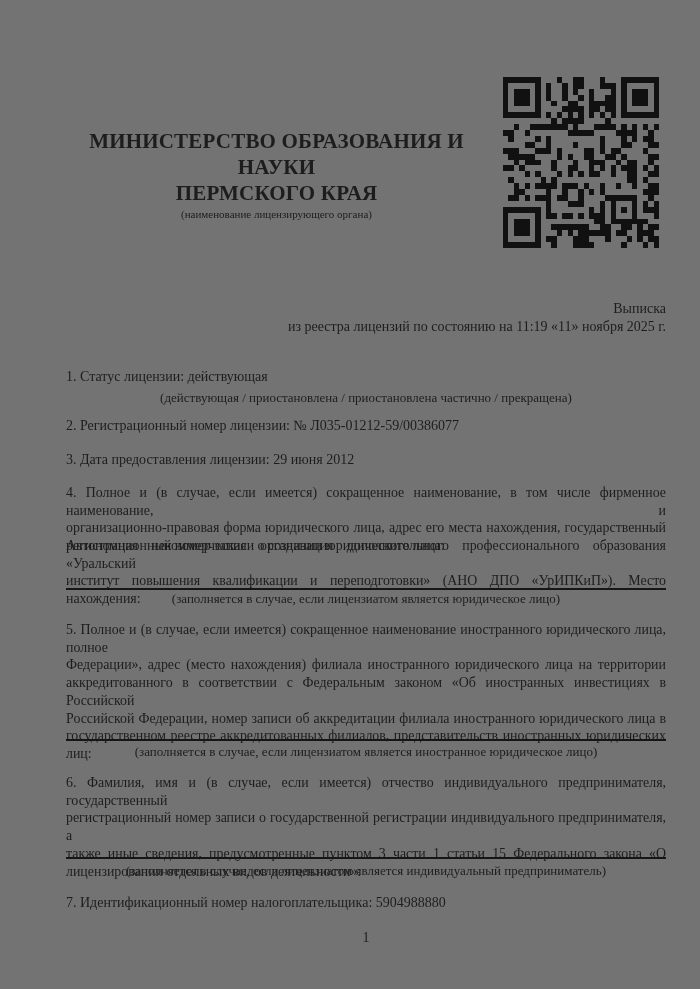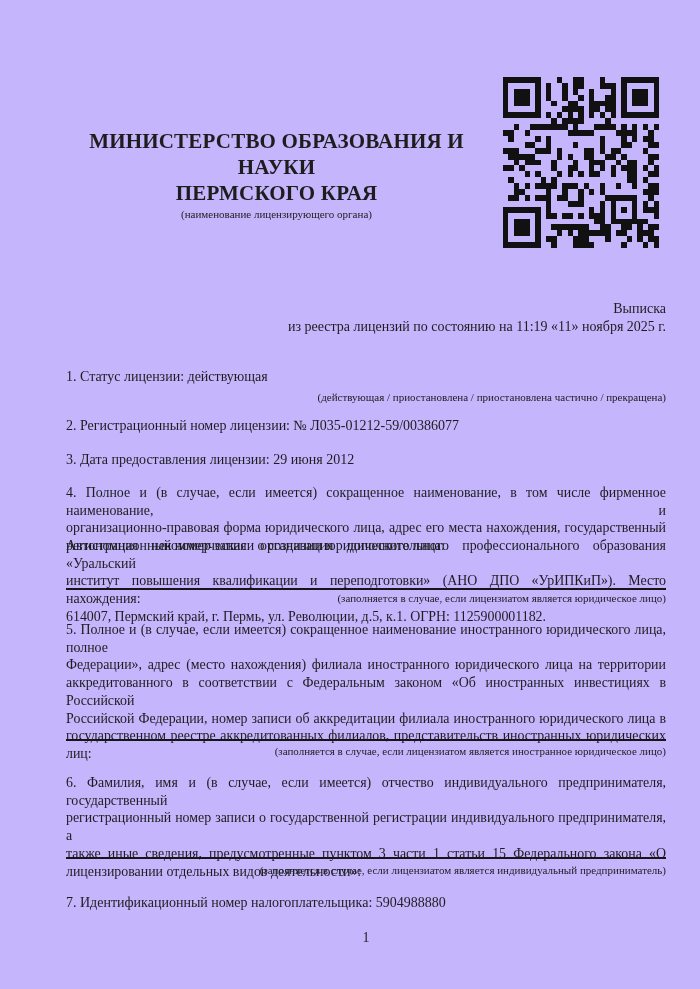--- a/index.html
+++ b/index.html
@@ -3,21 +3,21 @@
 <meta charset="utf-8">
 <style>
   * { margin: 0; padding: 0; box-sizing: border-box; }
   html, body { background: #ffffff; }
   body { font-family: "Liberation Serif", "DejaVu Serif", serif; color: #1d1d1d; }
 
   .page {
     position: relative;
     width: 700px;
     height: 989px;
-    background: #c4b5fd;
+    background: #737373;
     overflow: hidden;
   }
 
   
   .org-header {
     position: absolute;
     left: 66px; top: 128px; width: 421px;
     text-align: center;
   }
   .org-name {
@@ -53,23 +53,23 @@
   .line14 { font-size: 14px; line-height: 17.7px; }
   .para { font-size: 13.9px; }
   .para .jline {
     line-height: 17.7px;
     text-align: justify;
     text-align-last: justify;
   }
   .para .jline.last { text-align-last: auto; }
 
   .small-caption {
-    font-size: 11px;
+    font-size: 13px;
     line-height: 13px;
-    text-align: right;
+    text-align: center;
   }
   .rule {
     position: absolute;
     left: 66px; width: 600px; height: 2px;
     background: #161616;
   }
   .page-number {
     position: absolute;
     left: 66px; top: 929px; width: 600px;
     text-align: center;
@@ -500,21 +500,20 @@
   <div class="abs line14" style="top:451px">3. Дата предоставления лицензии: 29 июня 2012</div>
 
   <div class="abs para" style="top:484px">
       <div class="jline">4. Полное и (в случае, если имеется) сокращенное наименование, в том числе фирменное наименование, и</div>
       <div class="jline">организационно-правовая форма юридического лица, адрес его места нахождения, государственный</div>
       <div class="jline last">регистрационный номер записи о создании юридического лица:</div>
     </div>
   <div class="abs para" style="top:537px">
       <div class="jline">Автономная некоммерческая организация дополнительного профессионального образования «Уральский</div>
       <div class="jline">институт повышения квалификации и переподготовки» (АНО ДПО «УрИПКиП»). Место нахождения:</div>
-      <div class="jline last">614007, Пермский край, г. Пермь, ул. Революции, д.5, к.1. ОГРН: 1125900001182.</div>
     </div>
   <div class="rule" style="top:588px"></div>
   <div class="abs small-caption" style="top:592px">(заполняется в случае, если лицензиатом является юридическое лицо)</div>
 
   <div class="abs para" style="top:621px">
       <div class="jline">5. Полное и (в случае, если имеется) сокращенное наименование иностранного юридического лица, полное</div>
       <div class="jline">Федерации», адрес (место нахождения) филиала иностранного юридического лица на территории</div>
       <div class="jline">аккредитованного в соответствии с Федеральным законом «Об иностранных инвестициях в Российской</div>
       <div class="jline">Российской Федерации, номер записи об аккредитации филиала иностранного юридического лица в</div>
       <div class="jline last">государственном реестре аккредитованных филиалов, представительств иностранных юридических лиц:</div>

